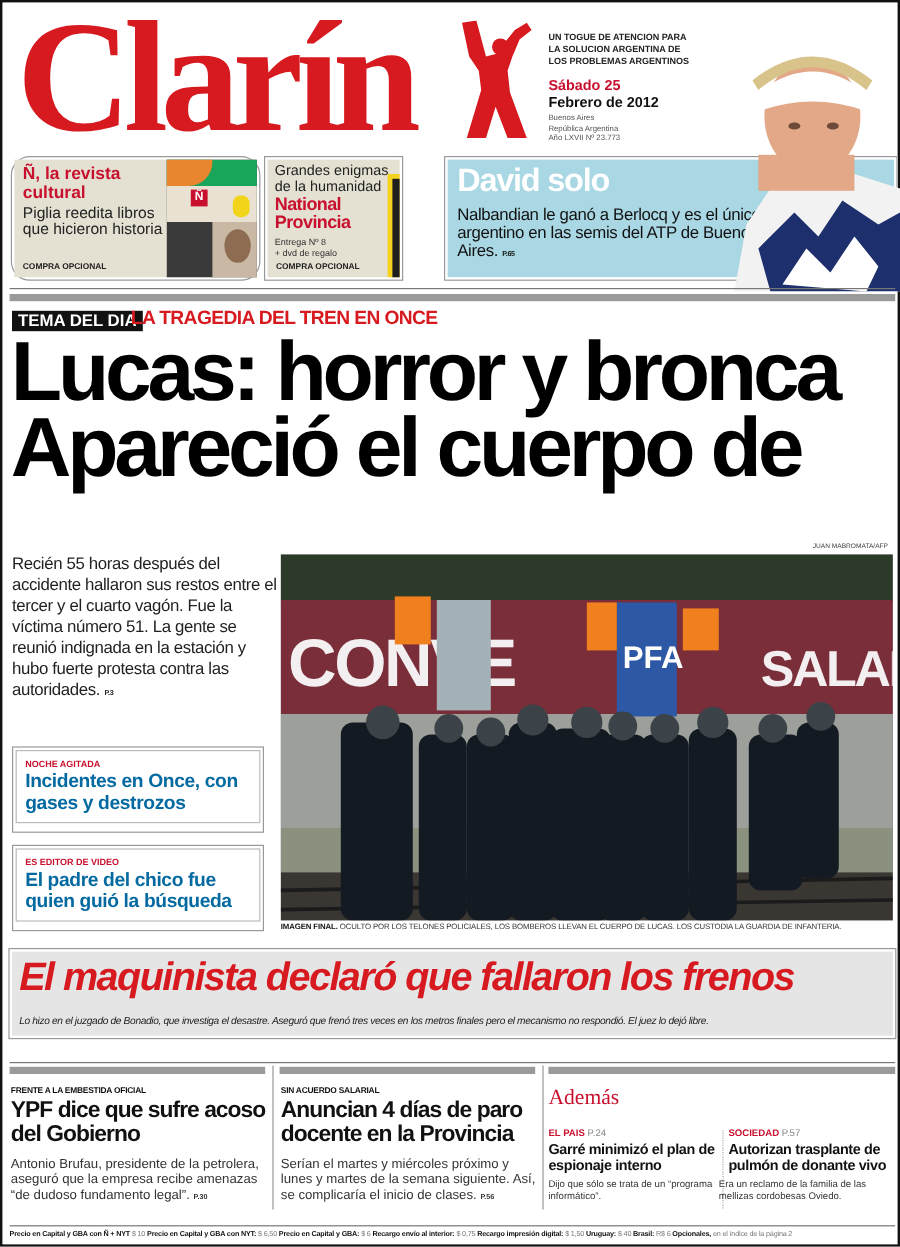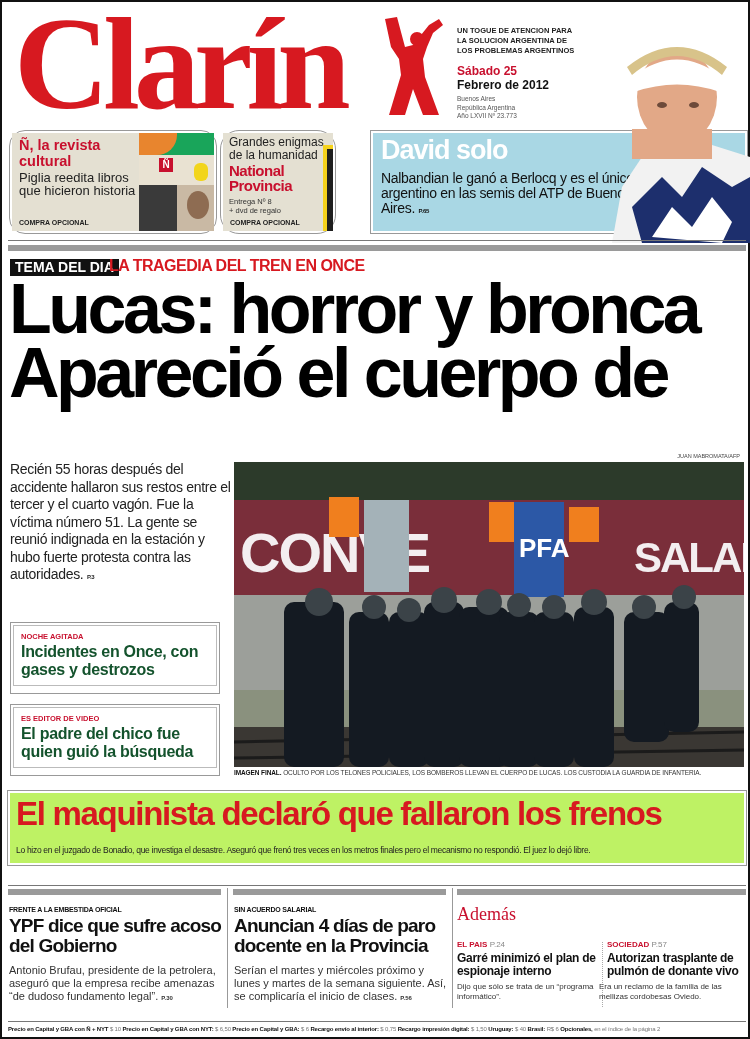--- a/index.html
+++ b/index.html
@@ -13,21 +13,21 @@
   .motto { position: absolute; left: 455px; top: 24px; font-size: 7.5px; font-weight: bold; line-height: 10px; color: #222; }
   .date-day { position: absolute; left: 455px; top: 62px; font-size: 12px; font-weight: bold; color: #c8102e; }
   .date-month { position: absolute; left: 455px; top: 76px; font-size: 12px; font-weight: bold; color: #111; }
   .place { position: absolute; left: 455px; top: 93px; font-size: 6.5px; color: #555; line-height: 8.5px; }
   .tennis-photo { position: absolute; left: 600px; top: 35px; width: 148px; height: 206px; overflow: hidden; }
 
   
   .promo { position: absolute; top: 128px; height: 104px; border: 1px solid #999; background: #fff; padding: 2px; }
   .promo-inner { width: 100%; height: 100%; background: #e4e0d2; position: relative; overflow: hidden; }
   .p1 { left: 7px; width: 208px; border-radius: 16px; }
-  .p2 { left: 218px; width: 116px; border-radius: 19px; }
+  .p2 { left: 218px; width: 116px; }
   .p3 { left: 368px; width: 378px; }
   .p1 .title { position: absolute; left: 7px; top: 4px; color: #c8102e; font-weight: bold; font-size: 14.5px; line-height: 16px; }
   .p1 .body { position: absolute; left: 7px; top: 38px; font-size: 13px; line-height: 13px; color: #222; width: 120px; }
   .compra { position: absolute; left: 7px; bottom: 5px; font-size: 7px; font-weight: bold; color: #222; }
   .p1 .mag { position: absolute; left: 127px; top: 0px; width: 80px; height: 100px; background: #3a3a3a; }
   .mag-top { position: absolute; left: 0; top: 0; width: 80px; height: 22px; background: #19a55a; }
   .mag-orange { position: absolute; left: 0; top: 0; width: 38px; height: 22px; background: #e8852e; border-radius: 0 0 20px 0; }
   .mag-mid { position: absolute; left: 0; top: 22px; width: 80px; height: 30px; background: #e9e2d2; }
   .mag-n { position: absolute; left: 20px; top: 25px; width: 14px; height: 14px; background: #c8102e; color: #fff; font-size: 10px; font-weight: bold; text-align: center; line-height: 14px; }
   .mag-yellow { position: absolute; left: 55px; top: 30px; width: 14px; height: 18px; background: #f2d51b; border-radius: 6px; }
@@ -51,32 +51,32 @@
   .kicker-box { position: absolute; left: 8px; top: 257px; background: #111; color: #fff; font-size: 14px; font-weight: bold; padding: 2px 5px; line-height: 13px; }
   .kicker-red { position: absolute; left: 107px; top: 255px; color: #d71920; font-size: 16px; font-weight: bold; letter-spacing: -0.5px; }
   .headline { position: absolute; left: 7px; top: 275px; font-size: 70px; font-weight: bold; line-height: 64px; letter-spacing: -3.5px; color: #000; white-space: nowrap; }
   .photo-credit { position: absolute; right: 8px; top: 451px; font-size: 5.5px; color: #444; }
 
   .lede { position: absolute; left: 8px; top: 459px; width: 222px; font-size: 14px; line-height: 17.5px; color: #222; letter-spacing: -0.3px; }
 
   .side-box { position: absolute; left: 8px; width: 210px; border: 1px solid #999; padding: 2px; background: #fff; }
   .side-inner { border: 1px solid #bbb; padding: 6px 7px; }
   .side-kicker { font-size: 7.5px; font-weight: bold; color: #c8102e; }
-  .side-title { font-size: 16px; font-weight: bold; line-height: 18px; color: #14532d; margin-top: 2px; letter-spacing: -0.3px; }
+  .side-title { font-size: 16px; font-weight: bold; line-height: 18px; color: #0369a1; margin-top: 2px; letter-spacing: -0.3px; }
   .sb1 { top: 620px; height: 72px; }
   .sb2 { top: 702px; height: 72px; }
 
   
   .main-photo { position: absolute; left: 232px; top: 460px; width: 510px; height: 305px; overflow: hidden; background: #6e6e6e; }
   .caption { position: absolute; left: 232px; top: 767px; font-size: 6.5px; color: #333; white-space: nowrap; letter-spacing: -0.1px; }
   .caption b { font-weight: bold; color: #111; }
 
   
   .maq { position: absolute; left: 5px; top: 788px; width: 740px; height: 76px; border: 1px solid #999; padding: 2px; }
-  .maq-inner { width: 100%; height: 100%; background: #bef264; position: relative; }
+  .maq-inner { width: 100%; height: 100%; background: #e5e5e5; position: relative; font-style: italic; }
   .maq-title { position: absolute; left: 6px; top: 2px; font-size: 33px; font-weight: bold; color: #d71920; letter-spacing: -1.3px; white-space: nowrap; }
   .maq-body { position: absolute; left: 6px; top: 52px; font-size: 8.5px; color: #222; white-space: nowrap; letter-spacing: -0.3px; }
 
   
   .col-kicker { position: absolute; font-size: 7px; font-weight: bold; color: #111; letter-spacing: -0.2px; }
   .col-title { position: absolute; font-size: 19px; font-weight: bold; line-height: 20px; color: #111; letter-spacing: -0.8px; }
   .col-body { position: absolute; font-size: 11px; line-height: 13px; color: #333; }
   .vline { position: absolute; width: 1px; background: #999; }
   .dotted { position: absolute; width: 0; border-left: 1px dotted #aaa; }
   .ademas { position: absolute; left: 455px; top: 902px; font-family: "Liberation Serif", serif; font-size: 18px; color: #c8102e; }

